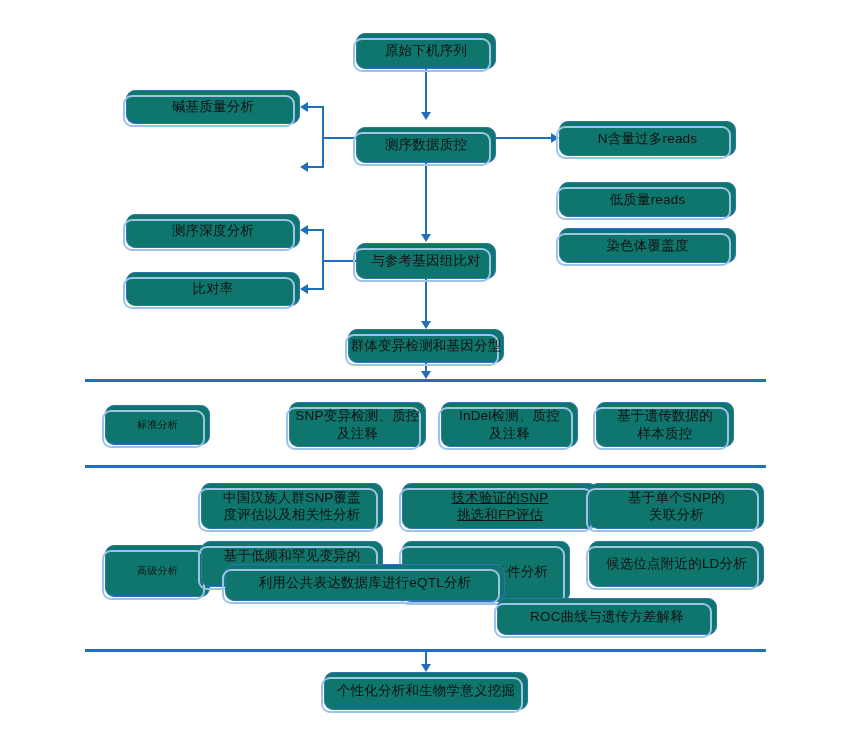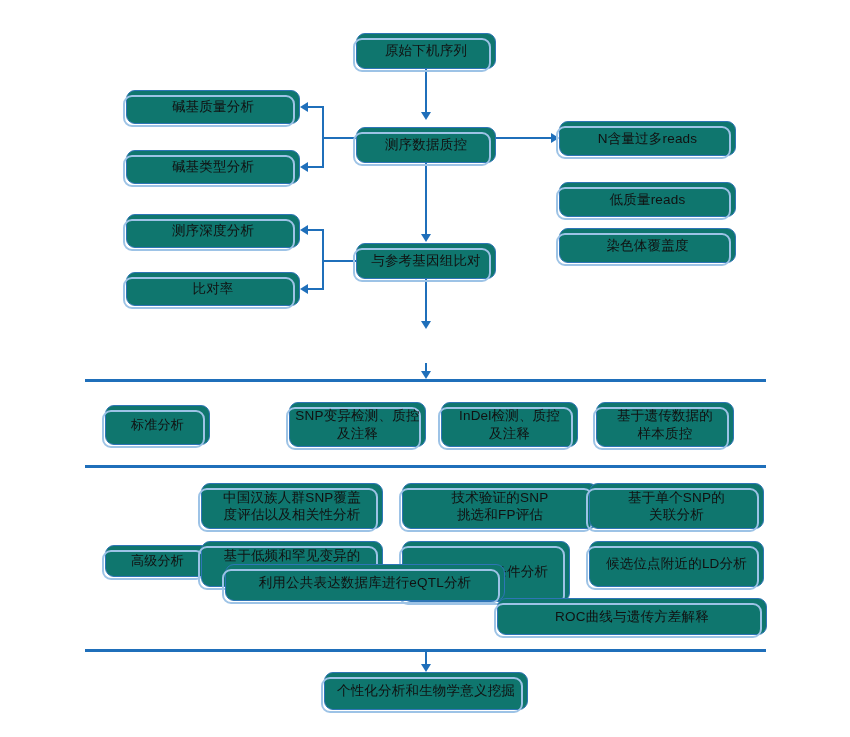--- a/index.html
+++ b/index.html
@@ -41,21 +41,21 @@
     width:100%;
     height:100%;
     box-sizing:border-box;
     border:2.5px solid #9dc3e6;
     border-radius:9px;
     background:transparent;
     z-index:-1;
   }
   .box span{display:block;white-space:pre-line;}
 
-  .box.small{font-size:13px;}
+  .box.small{font-size:10px;}
 
   
   .ln{position:absolute;background:#1f6fba;z-index:2;}
   .ln.h{height:2.4px;}
   .ln.v{width:2.4px;}
 
   .arrow{position:absolute;width:0;height:0;z-index:2;}
   .arrow.down{
     border-left:5.5px solid transparent;
     border-right:5.5px solid transparent;
@@ -95,23 +95,20 @@
   <div class="arrow down" style="left:420.5px;top:112px;"></div>
 
   <div class="box" style="left:356px;top:120px;width:140px;height:36px;margin-top:7px;">
     <span>测序数据质控</span>
   </div>
 
   <div class="box" style="left:126px;top:90px;width:174px;height:34px;">
     <span>碱基质量分析</span>
   </div>
 
-  <div class="box" style="left:126px;top:150px;width:174px;height:34px;">
-    <span>碱基类型分析</span>
-  </div>
 
   <div class="ln h" style="left:322px;top:136.8px;width:36px;"></div>
   <div class="ln v" style="left:322px;top:106px;height:61px;"></div>
   <div class="ln h" style="left:308px;top:105.8px;width:16px;"></div>
   <div class="arrow left" style="left:300px;top:101.5px;"></div>
   <div class="ln h" style="left:308px;top:165.8px;width:16px;"></div>
   <div class="arrow left" style="left:300px;top:161.5px;"></div>
 
 
   <div class="box" style="left:559px;top:121px;width:177px;height:35px;">
@@ -147,20 +144,23 @@
   <div class="ln h" style="left:322px;top:259.8px;width:36px;"></div>
   <div class="ln v" style="left:322px;top:229px;height:60px;"></div>
   <div class="ln h" style="left:308px;top:228.8px;width:16px;"></div>
   <div class="arrow left" style="left:300px;top:224.5px;"></div>
   <div class="ln h" style="left:308px;top:287.8px;width:16px;"></div>
   <div class="arrow left" style="left:300px;top:283.5px;"></div>
 
   <div class="ln v" style="left:425px;top:279px;height:44px;"></div>
   <div class="arrow down" style="left:420.5px;top:321px;"></div>
 
+  <div class="box" style="left:348px;top:329px;width:156px;height:34px;">
+    <span>群体变异检测和基因分型</span>
+  </div>
 
   <div class="ln v" style="left:425px;top:363px;height:12px;"></div>
   <div class="arrow down" style="left:420.5px;top:371px;"></div>
 
   <div class="divider" style="top:379px;"></div>
 
   <div class="box small" style="left:105px;top:405px;width:105px;height:40px;">
     <span>标准分析</span>
   </div>
 
@@ -174,30 +174,30 @@
 及注释</span>
   </div>
 
   <div class="box" style="left:596px;top:402px;width:138px;height:45px;">
     <span>基于遗传数据的
 样本质控</span>
   </div>
 
   <div class="divider" style="top:465px;"></div>
 
-  <div class="box small" style="left:105px;top:545px;width:105px;height:32px;">
+  <div class="box small" style="left:105px;top:545px;width:105px;height:52px;">
     <span>高级分析</span>
   </div>
 
   <div class="box" style="left:201px;top:483px;width:182px;height:46px;">
     <span>中国汉族人群SNP覆盖
 度评估以及相关性分析</span>
   </div>
 
-  <div class="box" style="left:402px;top:483px;width:196px;height:46px;">
+  <div class="box" style="left:402px;top:483px;width:196px;height:46px;text-decoration:underline;">
     <span>技术验证的SNP
 挑选和FP评估</span>
   </div>
 
   <div class="box" style="left:589px;top:483px;width:175px;height:46px;">
     <span>基于单个SNP的
 关联分析</span>
   </div>
 
   <div class="box" style="left:201px;top:541px;width:182px;height:46px;">
@@ -210,21 +210,21 @@
   </div>
 
   <div class="box" style="left:589px;top:541px;width:175px;height:46px;">
     <span>候选位点附近的LD分析</span>
   </div>
 
   <div class="box" style="left:201px;top:564px;width:280px;height:37px;margin-left:24px;">
     <span>利用公共表达数据库进行eQTL分析</span>
   </div>
 
-  <div class="box" style="left:497px;top:598px;width:270px;height:37px;">
+  <div class="box" style="left:497px;top:598px;width:220px;height:37px;">
     <span>ROC曲线与遗传方差解释</span>
   </div>
 
   <div class="divider" style="top:649px;"></div>
 
   <div class="ln v" style="left:425px;top:652px;height:16px;"></div>
   <div class="arrow down" style="left:420.5px;top:664px;"></div>
 
   <div class="box" style="left:324px;top:672px;width:204px;height:38px;text-align:center;">
     <span>个性化分析和生物学意义挖掘</span>

